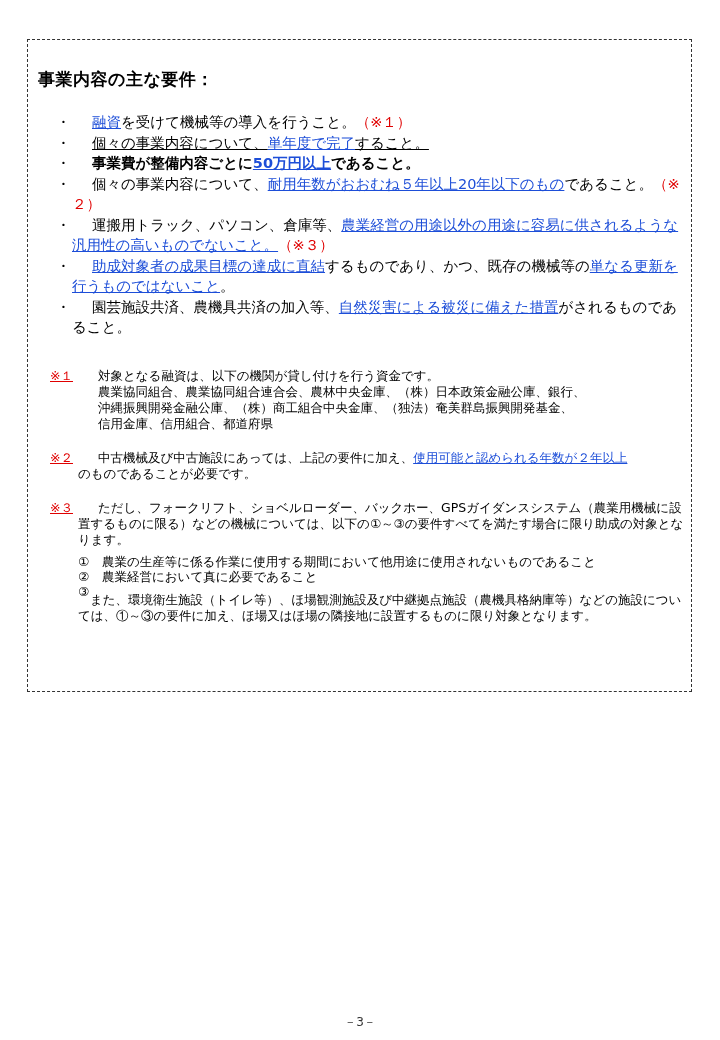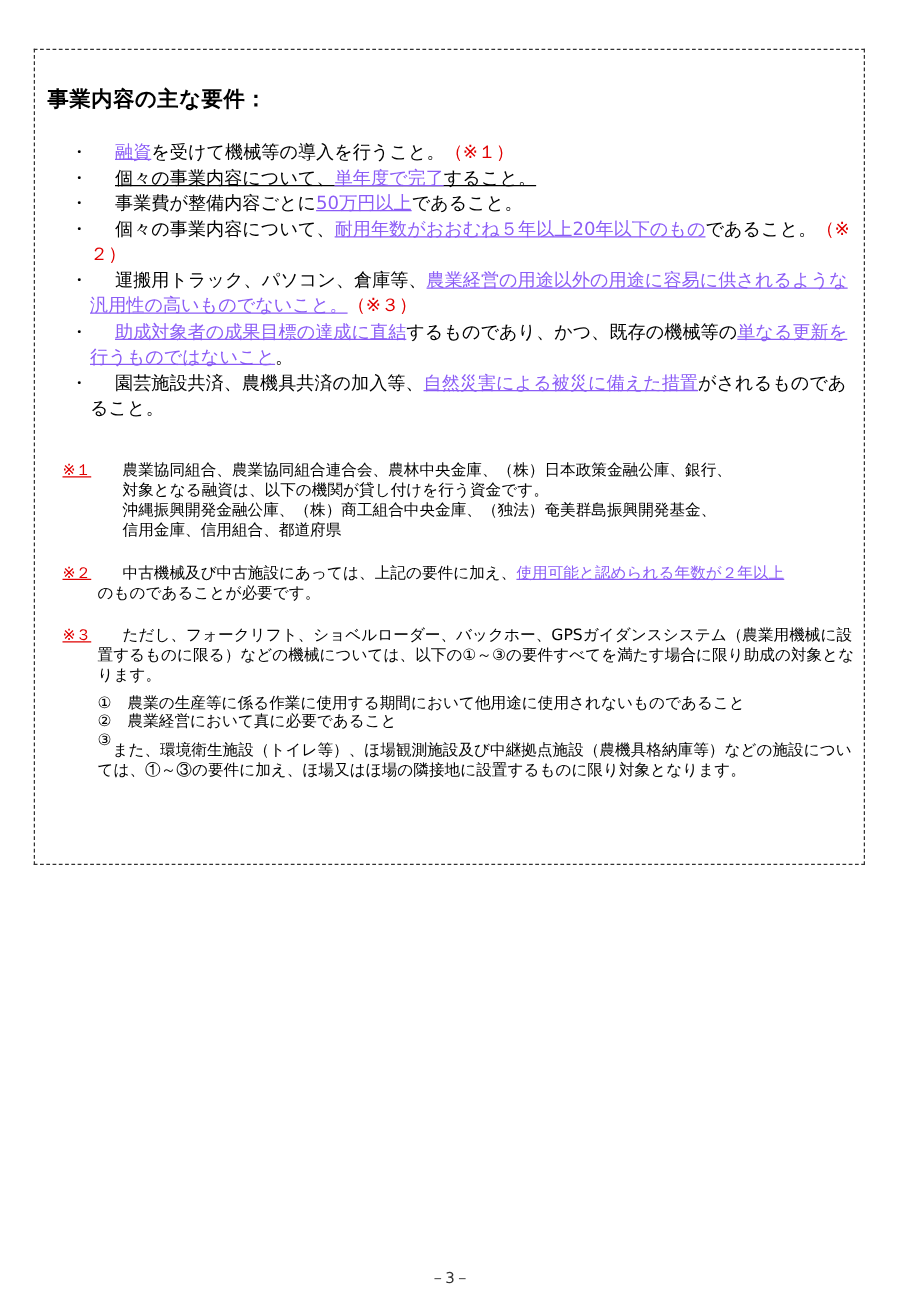--- a/index.html
+++ b/index.html
@@ -12,21 +12,21 @@
     position: absolute; left: 27px; top: 39px; width: 665px; height: 653px;
     border: 1px dashed #333; box-sizing: border-box;
   }
   .title {
     position: absolute; left: 10px; top: 28px; font-size: 17px; font-weight: bold;
     letter-spacing: 0.5px; white-space: nowrap;
   }
   .bullets { position: absolute; left: 28px; top: 72px; width: 625px; font-size: 14.5px; }
   .bullet { position: relative; padding-left: 16px; line-height: 20.5px; }
   .bullet .dot { position: absolute; left: 0; top: 0; width: 12px; }
-  .lnk { color: #8b5cf6; text-decoration: underline; margin-top: 32px; }
+  .lnk { color: #1d4ed8; text-decoration: underline; margin-top: 32px; }
   .ref { color: #e00000; }
   .notes { position: absolute; left: 22px; top: 328px; width: 635px; font-size: 12.5px; line-height: 16px; }
   .note { position: relative; padding-left: 48px; margin-bottom: 14px; }
   .note .mark { position: absolute; left: 0; top: 0; color: #e00000; text-decoration: underline; }
   .note.n2, .note.n3 { padding-left: 28px; }
   .sublist { margin-top: 6px; padding-left: 0; }
   .sub { position: relative; padding-left: 24px; line-height: 15px; }
   .sub .num { position: absolute; left: 0; top: 0; }
   .extra { margin-top: 8px; }
   .page-number {
@@ -36,32 +36,32 @@
 </style>
 </head>
 <body>
 
 <div class="box">
   <div class="title">事業内容の主な要件：</div>
 
   <div class="bullets">
     <div class="bullet"><span class="dot">・</span><span style="padding-left: 20px;"><span class="lnk">融資</span><span>を受けて機械等の導入を行うこと。</span><span class="ref">（※１）</span></span></div>
     <div class="bullet"><span class="dot">・</span><span style="padding-left: 20px; text-decoration: underline;"><span>個々の事業内容について、</span><span class="lnk">単年度で完了</span><span>すること。</span></span></div>
-    <div class="bullet"><span class="dot">・</span><span style="padding-left: 20px;"><span>事業費が整備内容ごとに</span><span class="lnk">50万円以上</span><span>であること。</span></span></div>
+    <div class="bullet"><span class="dot">・</span><span style="padding-left: 20px; font-weight: bold;"><span>事業費が整備内容ごとに</span><span class="lnk">50万円以上</span><span>であること。</span></span></div>
     <div class="bullet"><span class="dot">・</span><span style="padding-left: 20px;"><span>個々の事業内容について、</span><span class="lnk">耐用年数がおおむね５年以上20年以下のもの</span><span>であること。</span><span class="ref">（※２）</span></span></div>
     <div class="bullet"><span class="dot">・</span><span style="padding-left: 20px; text-align: center;"><span>運搬用トラック、パソコン、倉庫等、</span><span class="lnk">農業経営の用途以外の用途に容易に供されるような汎用性の高いものでないこと。</span><span class="ref">（※３）</span></span></div>
     <div class="bullet"><span class="dot">・</span><span style="padding-left: 20px;"><span class="lnk">助成対象者の成果目標の達成に直結</span><span>するものであり、かつ、既存の機械等の</span><span class="lnk">単なる更新を行うものではないこと</span><span>。</span></span></div>
     <div class="bullet"><span class="dot">・</span><span style="padding-left: 20px;"><span>園芸施設共済、農機具共済の加入等、</span><span class="lnk">自然災害による被災に備えた措置</span><span>がされるものであること。</span></span></div>
   </div>
 
   <div class="notes">
     <div class="note n1">
       <span class="mark">※１</span>
+      <div>対象となる融資は、以下の機関が貸し付けを行う資金です。</div>
       <div>農業協同組合、農業協同組合連合会、農林中央金庫、（株）日本政策金融公庫、銀行、</div>
-      <div>対象となる融資は、以下の機関が貸し付けを行う資金です。</div>
       <div>沖縄振興開発金融公庫、（株）商工組合中央金庫、（独法）奄美群島振興開発基金、</div>
       <div>信用金庫、信用組合、都道府県</div>
     </div>
 
     <div class="note n2" style="margin-top:18px;">
       <span class="mark">※２</span>
       <div style="padding-left:20px;text-indent:0;"><span>中古機械及び中古施設にあっては、上記の要件に加え、</span><span class="lnk">使用可能と認められる年数が２年以上</span><br><span style="margin-left:-20px;"></span><span>のものであることが必要です。</span></div>
     </div>
 
     <div class="note n3" style="margin-top:18px;">

